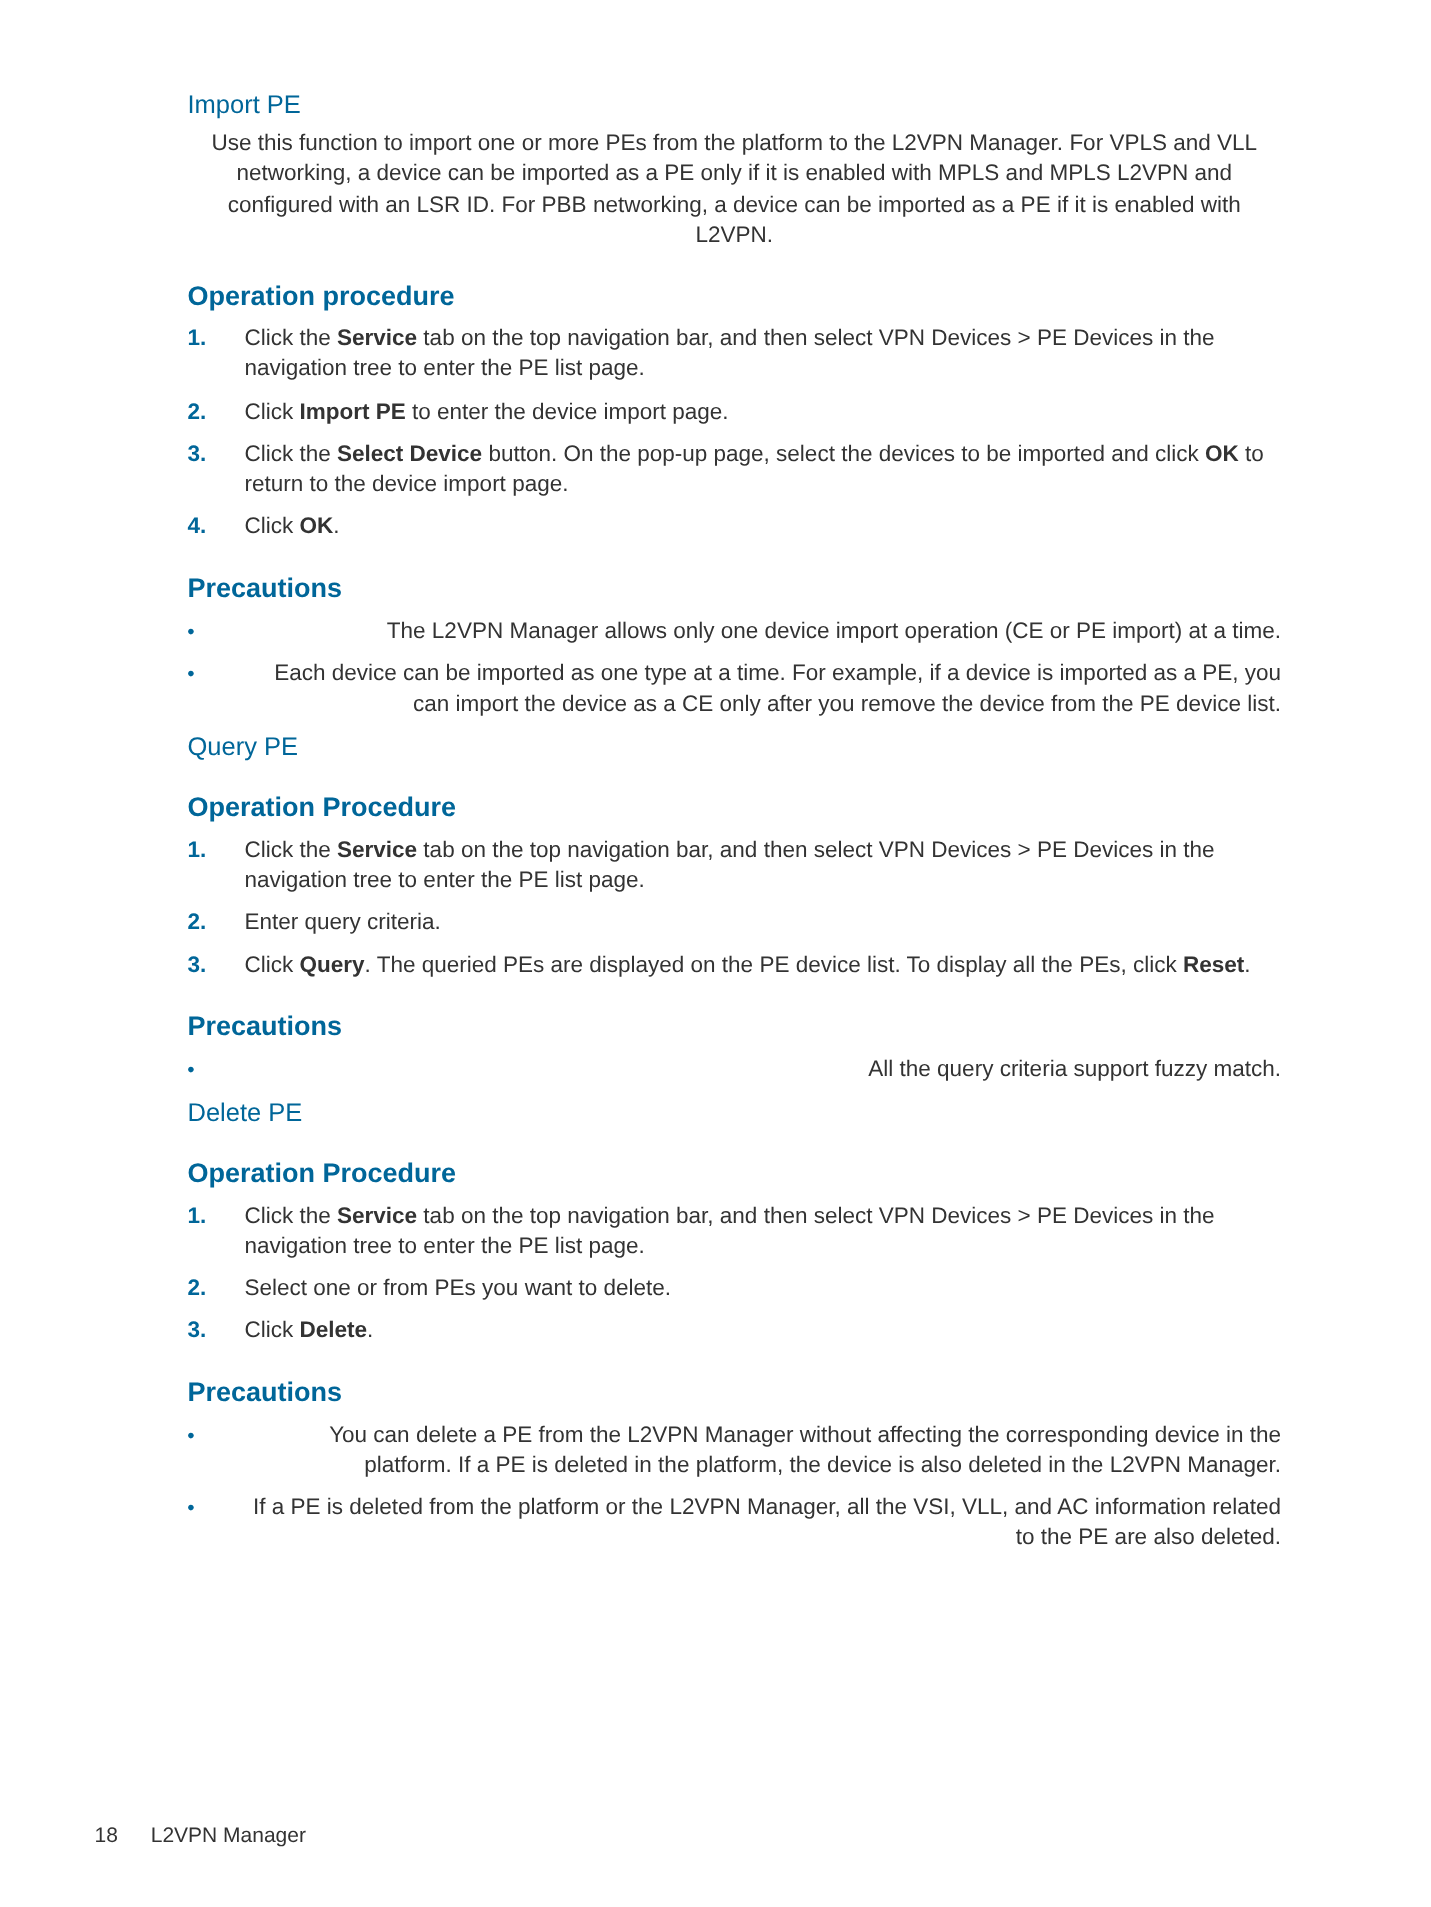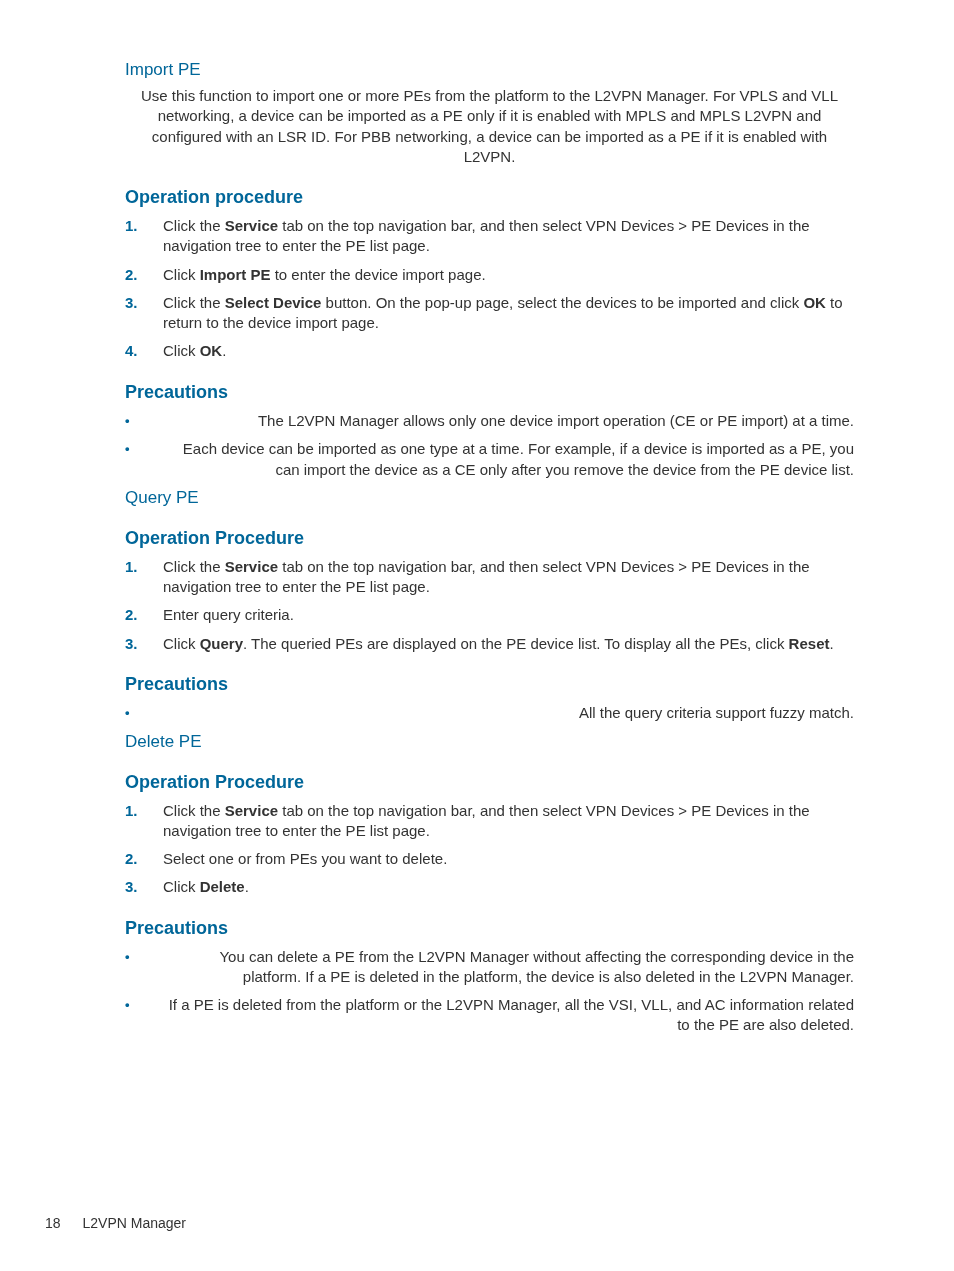--- a/index.html
+++ b/index.html
@@ -77,21 +77,21 @@
     font-size: 13px;
     line-height: 1.6;
   }
   ul.bullets > li .txt {
     flex: 1;
     text-align: right;
   }
   .footer {
     position: absolute;
     bottom: 40px;
-    left: 45px;
+    left: 63px;
     font-size: 14px;
   }
   .footer .pnum {
     margin-right: 18px;
   }
   .bold { font-weight: 700; }
 </style>
 </head>
 <body>
 

